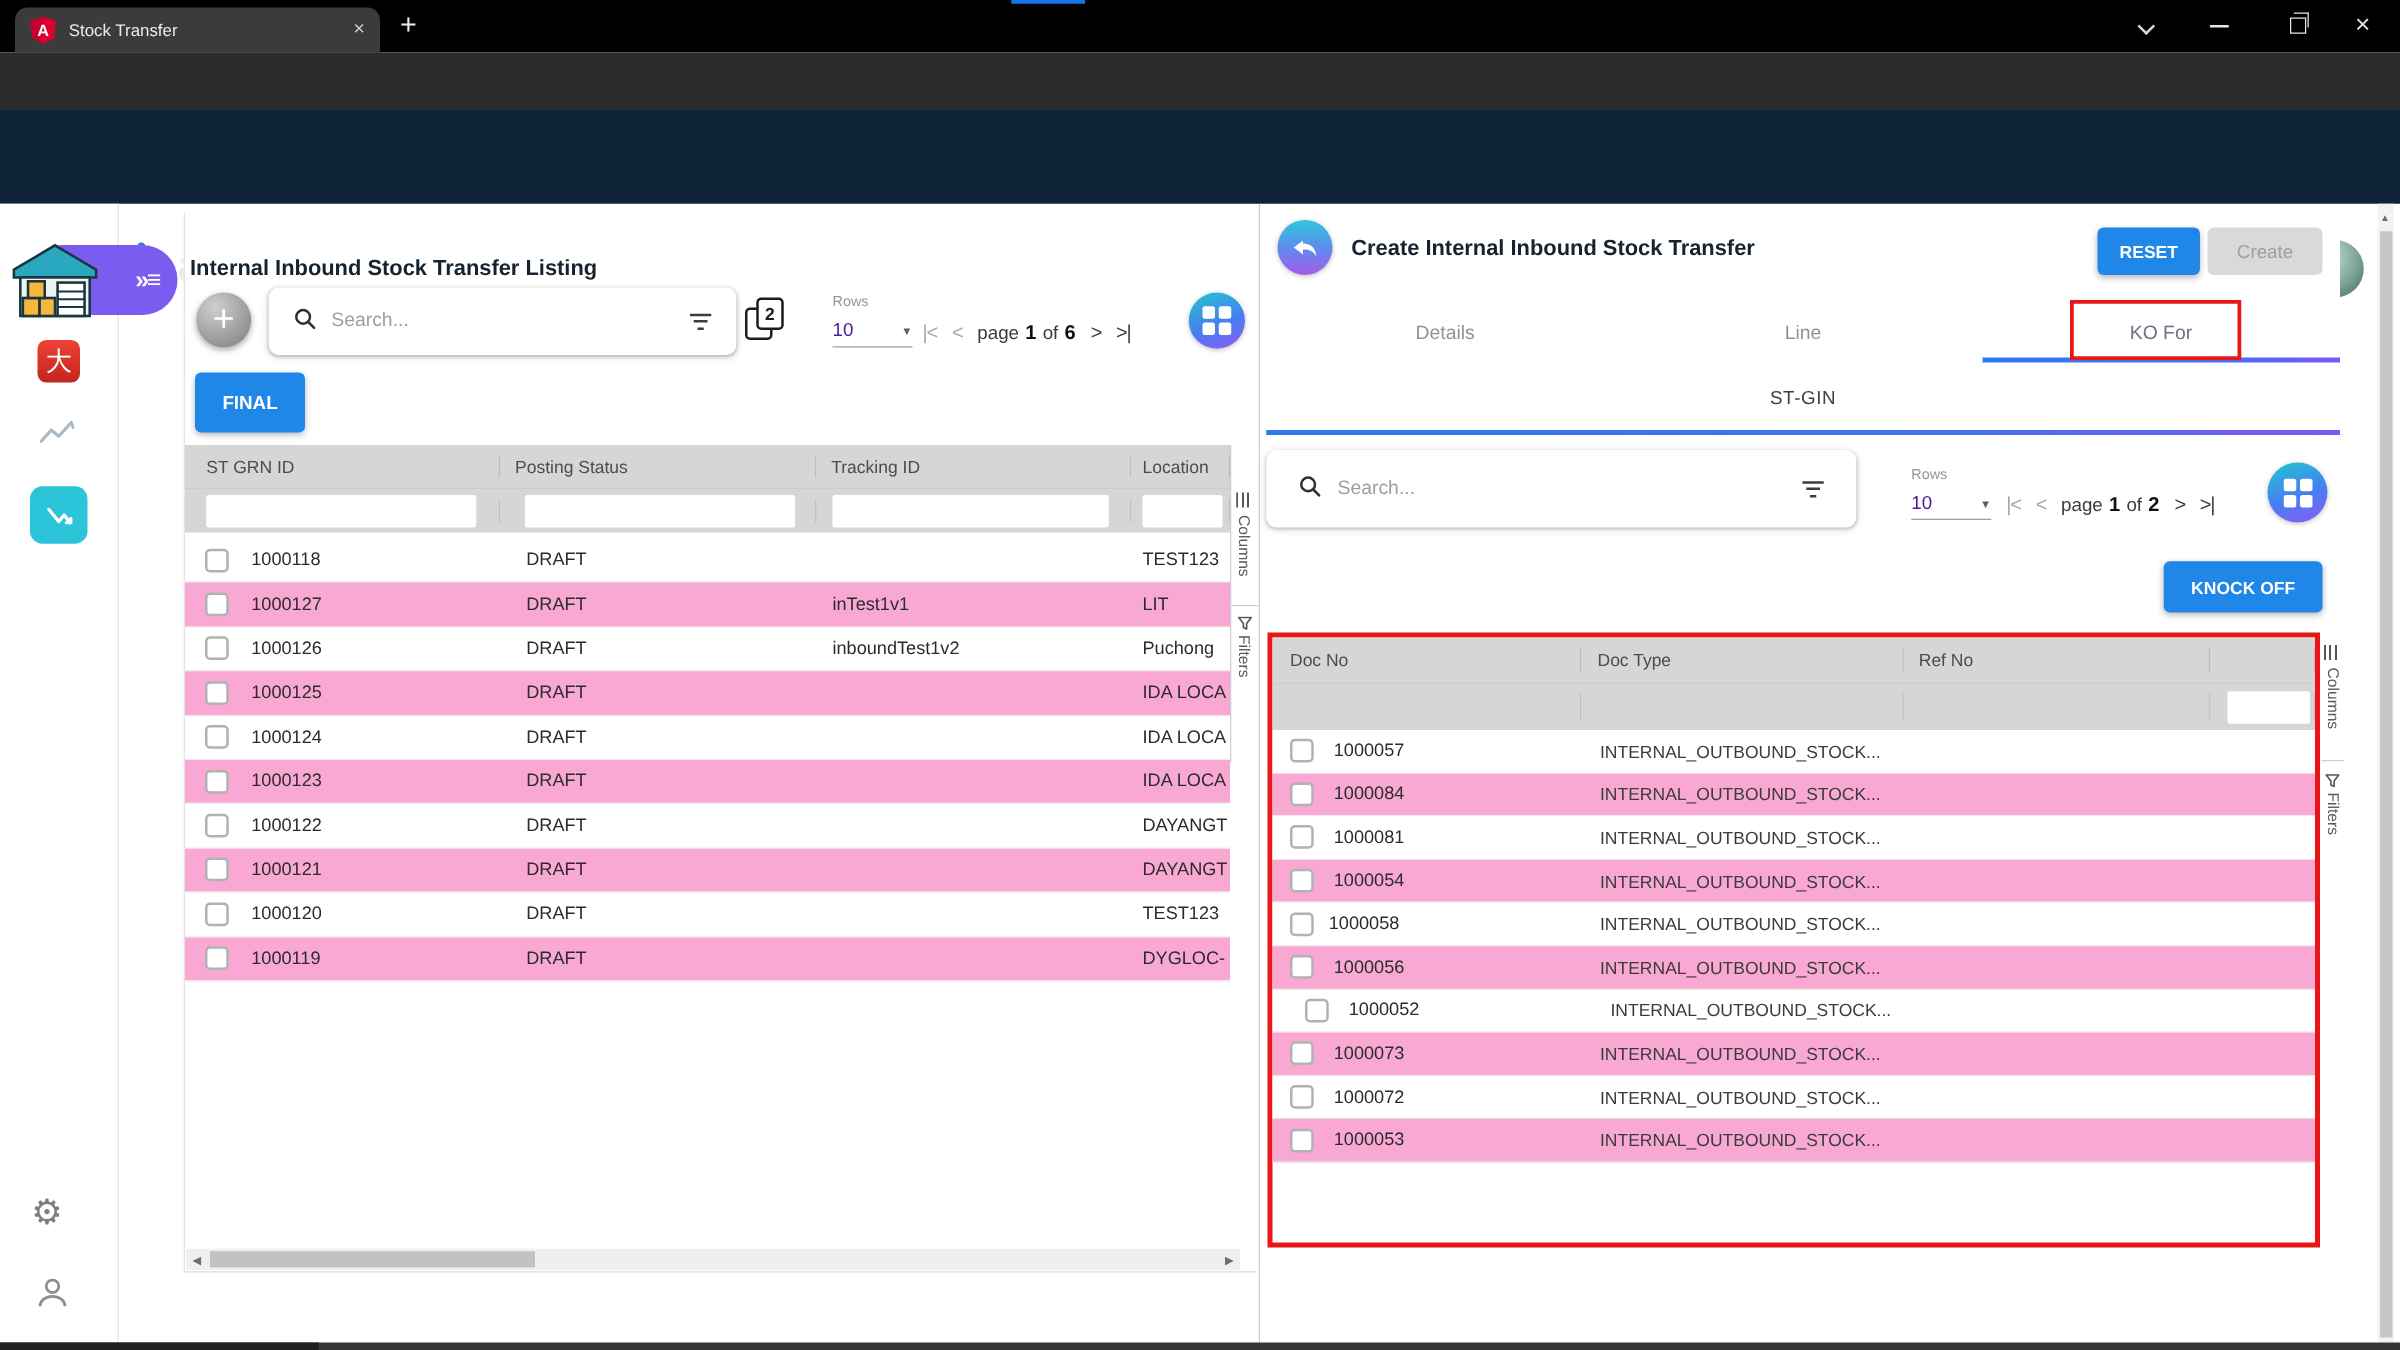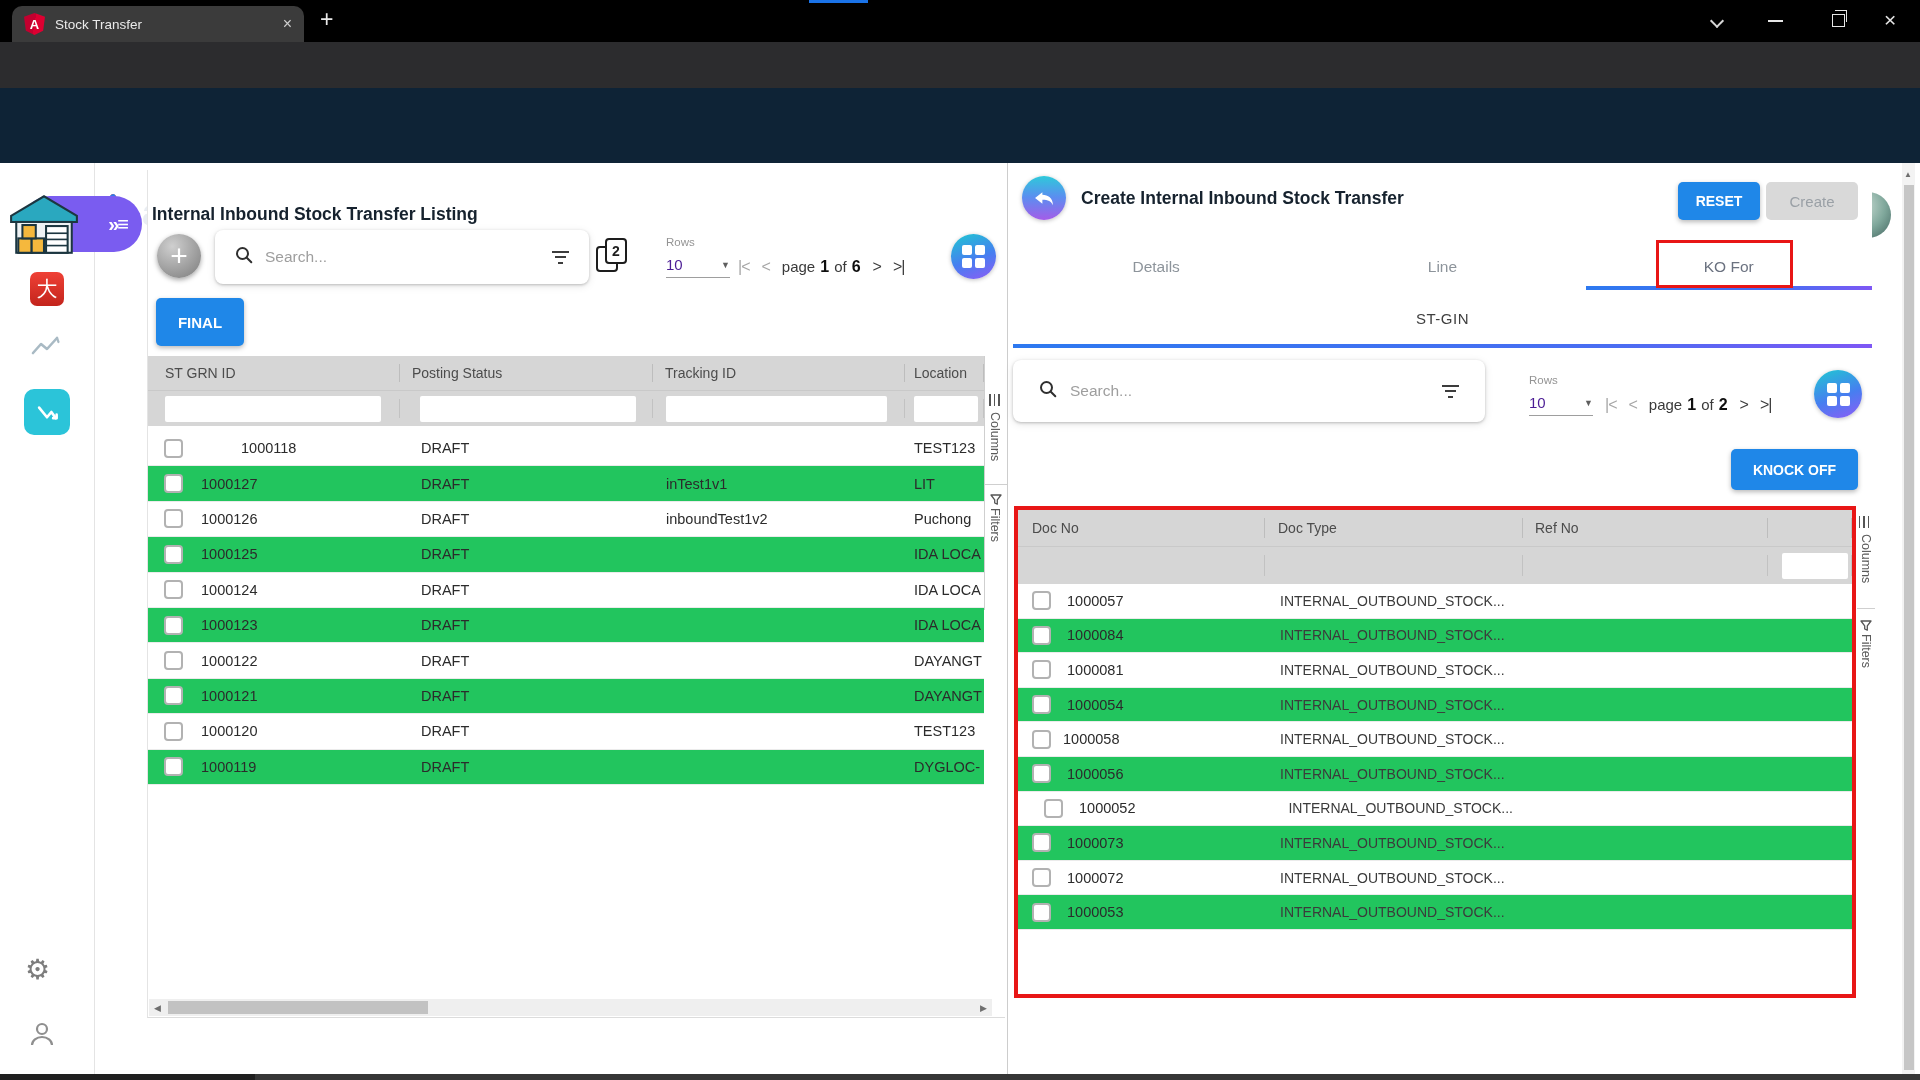--- a/index.html
+++ b/index.html
@@ -73,21 +73,21 @@
 
   
   .thead { display:flex; background:#d6d6d6; align-items:center; }
   .thead .hc { font-size:14px; color:#4c4c4c; position:relative; height:100%; display:flex; align-items:center; white-space:nowrap; overflow:hidden; }
   .thead .hc::after { content:''; position:absolute; right:0; top:8px; bottom:8px; width:1px; background:#bdbdbd; }
   .tfilter { display:flex; background:#d6d6d6; border-top:1px solid #c9c9c9; align-items:center; }
   .tfilter .fc { position:relative; height:100%; display:flex; align-items:center; }
   .tfilter .fc::after { content:''; position:absolute; right:0; top:8px; bottom:8px; width:1px; background:#c2c2c2; }
   .tfilter input { height:26px; border:none; border-radius:2px; background:#fff; outline:none; padding:0 6px; font-size:13px; color:#333; }
   .trow { display:flex; align-items:center; background:#fff; border-bottom:1px solid #ebebeb; }
-  .trow.alt { background:#22c55e; }
+  .trow.alt { background:#f9a8d4; }
   .trow .c { height:100%; display:flex; align-items:center; white-space:nowrap; overflow:hidden; font-size:14.5px; color:#2b2b2b; }
   .chk { width:19px; height:19px; border:2px solid #b2b2b2; border-radius:4px; background:#fff; flex:0 0 auto; }
   .vstrip { position:absolute; background:#fff; border-left:1px solid #cfcfcf; }
   .vtext { position:absolute; transform:rotate(90deg); transform-origin:left top; font-size:12.5px; color:#5a5a5a; white-space:nowrap; }
   .colbars { position:absolute; width:13px; height:12px; background:repeating-linear-gradient(90deg,#555 0 1.5px,transparent 1.5px 4.5px); }
   .hr { position:absolute; height:1px; background:#cfcfcf; }
 
   
   #leftpanel { left:147px; top:170px; width:858px; height:848px; background:#fff; border-left:1px solid #e4e4e4; border-bottom:1px solid #dcdcdc; }
   .ptitle { font-size:17.5px; font-weight:600; color:#16222e; white-space:nowrap; }
@@ -297,21 +297,21 @@
       <div class="fc" style="width:252px;padding-left:13px;">
           <input style="width: 221px;">
         </div>
       <div class="fc" style="width:79px;padding-left:9px;">
           <input style="width: 64px;">
         </div>
     </div>
 
     <div class="abs" style="left:0;top:261px;width:836px;">
   <div class="trow" style="height:35.4px;">
-    <div class="c" style="width:252px;gap:40px;">
+    <div class="c" style="width:252px;">
       <span class="chk" style="margin-left:16px;"></span>
       <span style="margin-left:18px;">1000118</span>
     </div>
     <div class="c" style="width:253px;padding-left:21px;">DRAFT</div>
     <div class="c" style="width:252px;padding-left:13px;"></div>
     <div class="c" style="width:79px;padding-left:9px;">TEST123</div>
   </div>
 
   <div class="trow alt" style="height:35.4px;">
     <div class="c" style="width:252px;">

